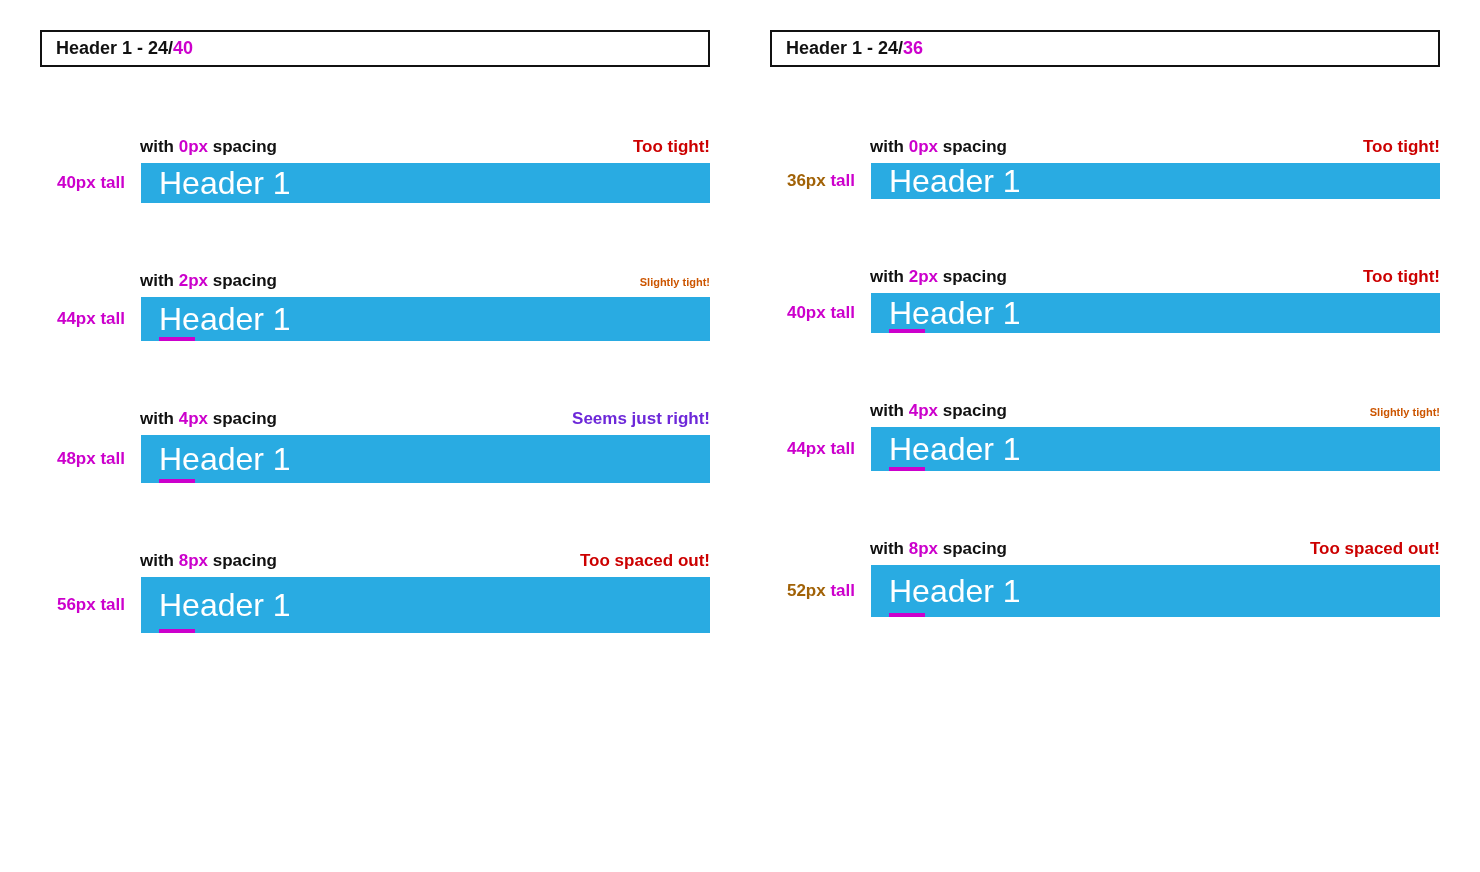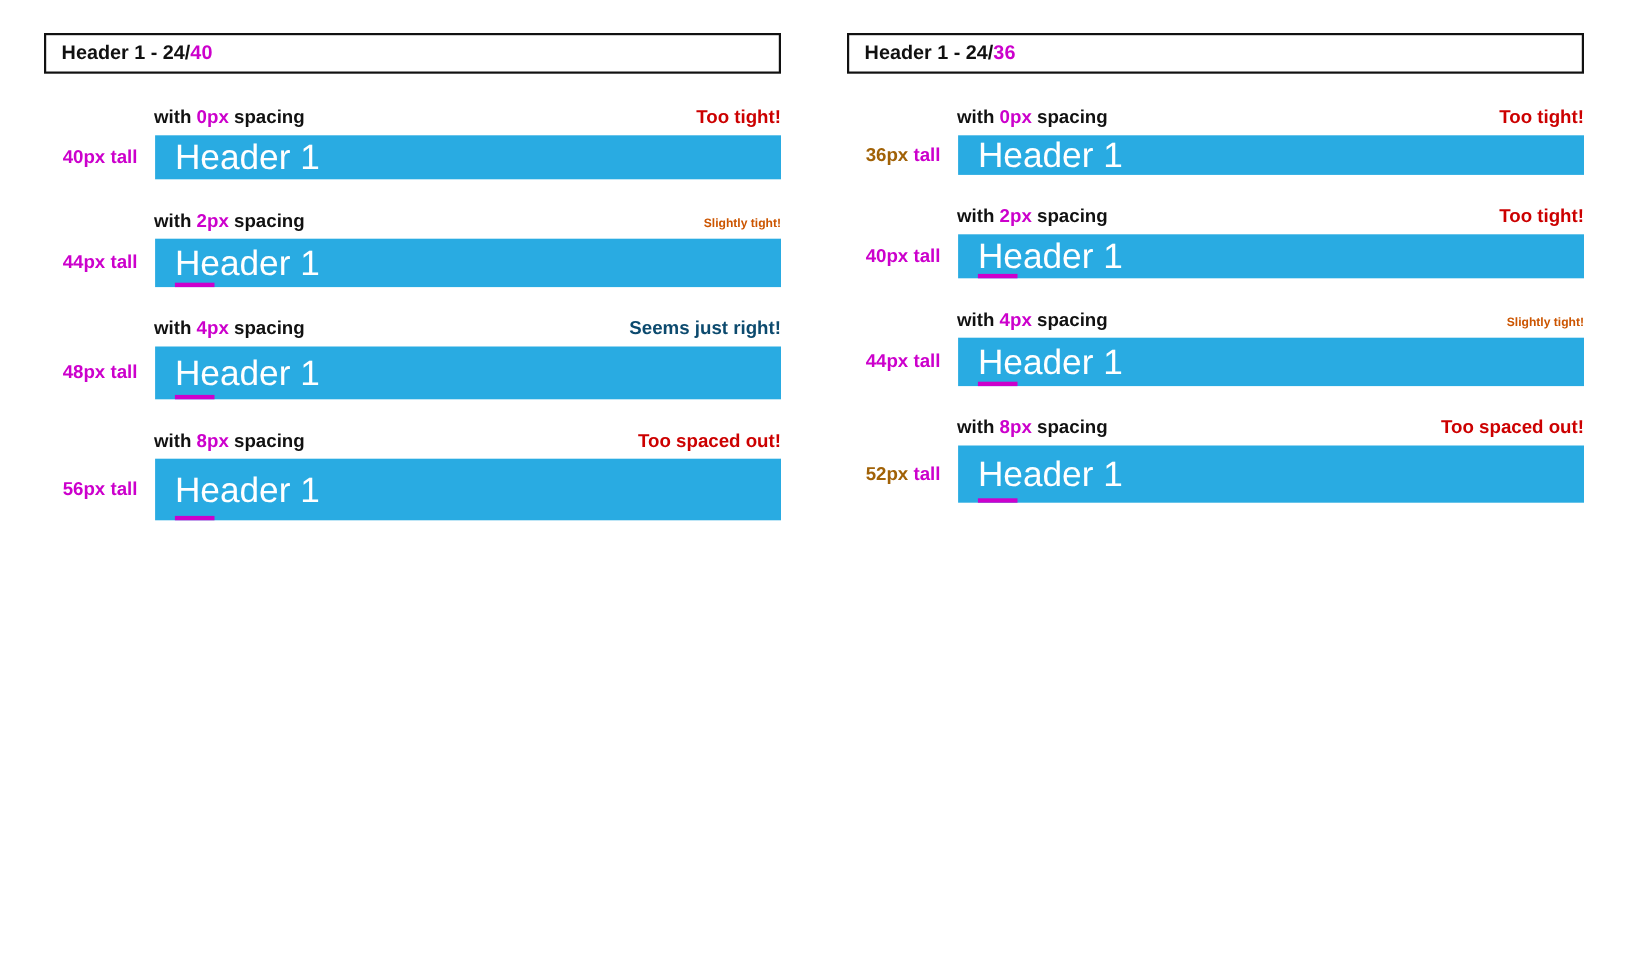--- a/index.html
+++ b/index.html
@@ -29,37 +29,38 @@
       border: 2px solid #111;
       padding: 6px 14px;
       font-size: 18px;
       font-weight: bold;
       margin-bottom: 30px;
     }
     .title-normal { color: #111; }
     .title-purple { color: #cc00cc; }
     .spacing-section {
       margin-bottom: 28px;
+      margin-top: 40px;
     }
     .section-header {
       display: flex;
       justify-content: space-between;
       align-items: baseline;
       margin-bottom: 6px;
       margin-left: 100px;
     }
     .section-label {
       font-size: 17px;
       font-weight: bold;
       color: #111;
     }
     .label-purple { color: #cc00cc; }
     .status-too-tight { color: #cc0000; font-size: 17px; font-weight: bold; }
     .status-slightly-tight { color: #cc5500; font-size: 11px; font-weight: bold; }
-    .status-just-right { color: #0c4a6e; font-size: 17px; font-weight: bold; }
+    .status-just-right { color: #6d28d9; font-size: 17px; font-weight: bold; }
     .status-too-spaced { color: #cc0000; font-size: 17px; font-weight: bold; }
     .header-row {
       display: flex;
       align-items: center;
       gap: 16px;
     }
     .height-label {
       font-size: 17px;
       font-weight: bold;
       color: #cc00cc;

